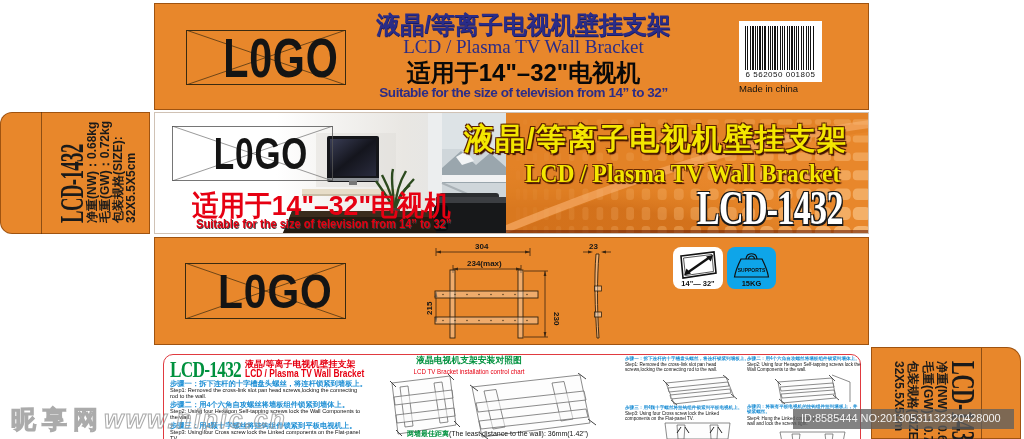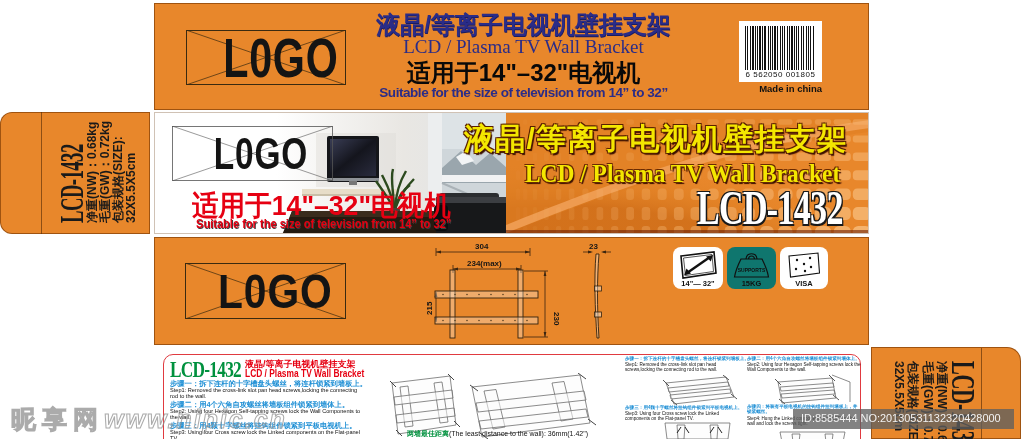--- a/index.html
+++ b/index.html
@@ -59,21 +59,21 @@
         <rect x="52.0" y="0" width="1" height="44" fill="#111"></rect>
         <rect x="54.0" y="0" width="1" height="44" fill="#111"></rect>
         <rect x="57.0" y="0" width="1" height="44" fill="#111"></rect>
         <rect x="59.0" y="0" width="1" height="44" fill="#111"></rect>
         <rect x="62.0" y="0" width="1" height="44" fill="#111"></rect>
         <rect x="64.0" y="0" width="1" height="44" fill="#111"></rect>
         <rect x="66.0" y="0" width="1" height="44" fill="#111"></rect>
         <rect x="69.0" y="0" width="1" height="44" fill="#111"></rect>
       </svg></div>
 <div class="abs" style="left:739px;top:70px;width:83px;text-align:center;font-size:8px;color:#111;letter-spacing:0.5px;">6 562050 001805</div>
-<div class="abs" style="left:739px;top:83px;width:83px;text-align:right;font-size:9.5px;font-weight:bold;color:#111;">Made in china</div>
+<div class="abs" style="left:739px;top:83px;width:83px;text-align:left;font-size:9.5px;font-weight:normal;color:#111;">Made in china</div>
 
 <div class="panel" style="left:0;top:112px;width:150px;height:122px;border-radius:12px 0 0 12px;"></div>
 <div class="abs" style="left:41px;top:112px;width:1px;height:122px;background:rgba(80,40,5,.6);"></div>
 <div class="abs" style="left:57px;top:223px;width:0;height:0;">
   <div style="position:absolute;left:0;top:0;width:94px;transform:rotate(-90deg);transform-origin:left top;white-space:nowrap;">
     <div style="font-family:'Liberation Serif',serif;font-weight:bold;font-size:34px;line-height:29px;color:#1a1a1a;letter-spacing:-1px;transform:scaleX(0.55);transform-origin:left center;">LCD-1432</div>
     <div style="font-size:12px;font-weight:bold;color:#1a1a1a;line-height:13px;">净重(NW)：0.68kg<br>毛重(GW)：0.72kg<br>包装规格(SIZE):<br>32X5.5X5cm</div>
   </div>
 </div>
 
@@ -395,42 +395,29 @@
 <svg width="50" height="42">
           <g stroke="#111" fill="none">
             <polygon points="8,9 41,5 43,26 10,31" stroke-width="1.6"></polygon>
             <polygon points="10.5,11 39,7.5 40.5,24.5 12.5,28.5" stroke-width="0.7"></polygon>
           </g>
 <line x1="14" y1="26" x2="37" y2="10" stroke="#111" stroke-width="2.4"></line>
 <polygon points="11,28.5 18,26.5 13.5,21.5" fill="#111"></polygon>
           <polygon points="40,8 33,9.5 37.8,14.5" fill="#111"></polygon>
 <text x="25" y="39" font-size="7.5" font-weight="bold" fill="#111" text-anchor="middle" font-family="Liberation Sans,sans-serif">14"— 32"</text>
         </svg></div>
-  <div class="abs" style="left:572px;top:9px;width:49px;height:42px;background:#0f766e;border-radius:8px;">
+  <div class="abs" style="left:572px;top:9px;width:49px;height:42px;background:#0ea5e9;border-radius:8px;">
 <svg width="49" height="42">
           <g stroke="#111" fill="none" stroke-width="1.2">
 <path d="M19 12 C19.5 5 29.5 5 30 12"></path>
             <path d="M21.5 12 C21.8 8 27.2 8 27.5 12"></path>
 <path d="M14 12 L35 12 C38 18 40.5 24 41.5 30 L7.5 30 C8.5 24 11 18 14 12 Z"></path>
           </g>
 <text x="24.5" y="25" font-size="5" font-weight="bold" fill="#111" text-anchor="middle" font-family="Liberation Sans,sans-serif">SUPPORTS</text>
 <text x="24.5" y="39" font-size="7.5" font-weight="bold" fill="#111" text-anchor="middle" font-family="Liberation Sans,sans-serif">15KG</text>
-        </svg></div>
-  <div class="abs" style="left:625px;top:9px;width:48px;height:42px;background:#fff;border-radius:8px;">
-<svg width="48" height="42">
-          <polygon points="9,9 38,6 39.5,26 10.5,30" stroke="#111" stroke-width="1.1" fill="none" rx="3"></polygon>
-<g fill="#111">
-            <circle cx="17" cy="13" r="1.2"></circle>
-            <circle cx="30" cy="11" r="1.2"></circle>
-            <circle cx="24" cy="17" r="1.2"></circle>
-            <circle cx="16" cy="22" r="1.2"></circle>
-            <circle cx="31" cy="20" r="1.2"></circle>
-            <circle cx="25" cy="24" r="1.2"></circle>
-          </g>
-<text x="24" y="39" font-size="7.5" font-weight="bold" fill="#111" text-anchor="middle" font-family="Liberation Sans,sans-serif">VISA</text>
         </svg></div>
   <div id="dwg1" class="abs" style="left:266px;top:0px;width:200px;height:108px;">
 <svg width="200" height="108">
 <g stroke="#3a2510" stroke-width="0.8" fill="none">
 <line x1="15" y1="14" x2="109" y2="14"></line>
 <line x1="15" y1="10" x2="15" y2="18"></line>
             <line x1="109" y1="10" x2="109" y2="18"></line>
 <line x1="32" y1="31" x2="100" y2="31"></line>
 <line x1="32" y1="27" x2="32" y2="35"></line>
             <line x1="100" y1="27" x2="100" y2="35"></line>
@@ -502,20 +489,24 @@
   </div>
   <div style="margin-top:1px;font-size:7.3px;line-height:8px;font-weight:bold;color:#1E8FD5;white-space:nowrap;">步骤一：拆下连杆的十字槽盘头螺丝，将连杆锁紧到墙板上。</div>
   <div style="font-size:5.6px;color:#111;line-height:5.8px;margin-top:0.2px;">Step1: Removed the cross-link slot pan head screws,locking the connecting rod to the wall.</div>
   <div style="margin-top:1.0px;font-size:7.3px;line-height:8px;font-weight:bold;color:#1E8FD5;white-space:nowrap;">步骤二：用4个六角自攻螺丝将墙板组件锁紧到墙体上。</div>
   <div style="font-size:5.6px;color:#111;line-height:5.8px;margin-top:0.2px;">Step2: Using four Hexagon Self-tapping screws  lock the Wall Components to the wall.</div>
   <div style="margin-top:1.0px;font-size:7.3px;line-height:8px;font-weight:bold;color:#1E8FD5;white-space:nowrap;">步骤三：用4颗十字螺丝将挂钩组件锁紧到平板电视机上。</div>
   <div style="font-size:5.6px;color:#111;line-height:5.8px;margin-top:0.2px;">Step3: Using four Cross screw lock the Linked components on the Flat-panel TV.</div>
 
 </div>
 
+<div class="abs" style="left:404px;top:355px;width:130px;text-align:center;">
+  <div style="font-size:8.8px;font-weight:bold;color:#00913E;white-space:nowrap;">液晶电视机支架安装对照图</div>
+  <div style="font-size:7px;color:#E60012;white-space:nowrap;margin-top:0.5px;transform:scaleX(0.88);transform-origin:center top;">LCD TV Bracket installation control chart</div>
+</div>
 
 <div class="abs" style="left:384px;top:373px;width:230px;height:66px;">
 <svg width="230" height="66">
 <g stroke="#5a5a5a" stroke-width="0.7" fill="rgba(252,252,252,0.55)">
 <polygon points="8,10 66,3 72,52 14,61"></polygon>
 <polygon points="16,14 24,13 29,53 21,54"></polygon>
 <polygon points="50,10 58,9 64,49 56,50"></polygon>
 <polygon points="10,24 68,17 69,25 11,32"></polygon>
 <polygon points="12,42 70,35 71,43 13,50"></polygon>
 </g>

